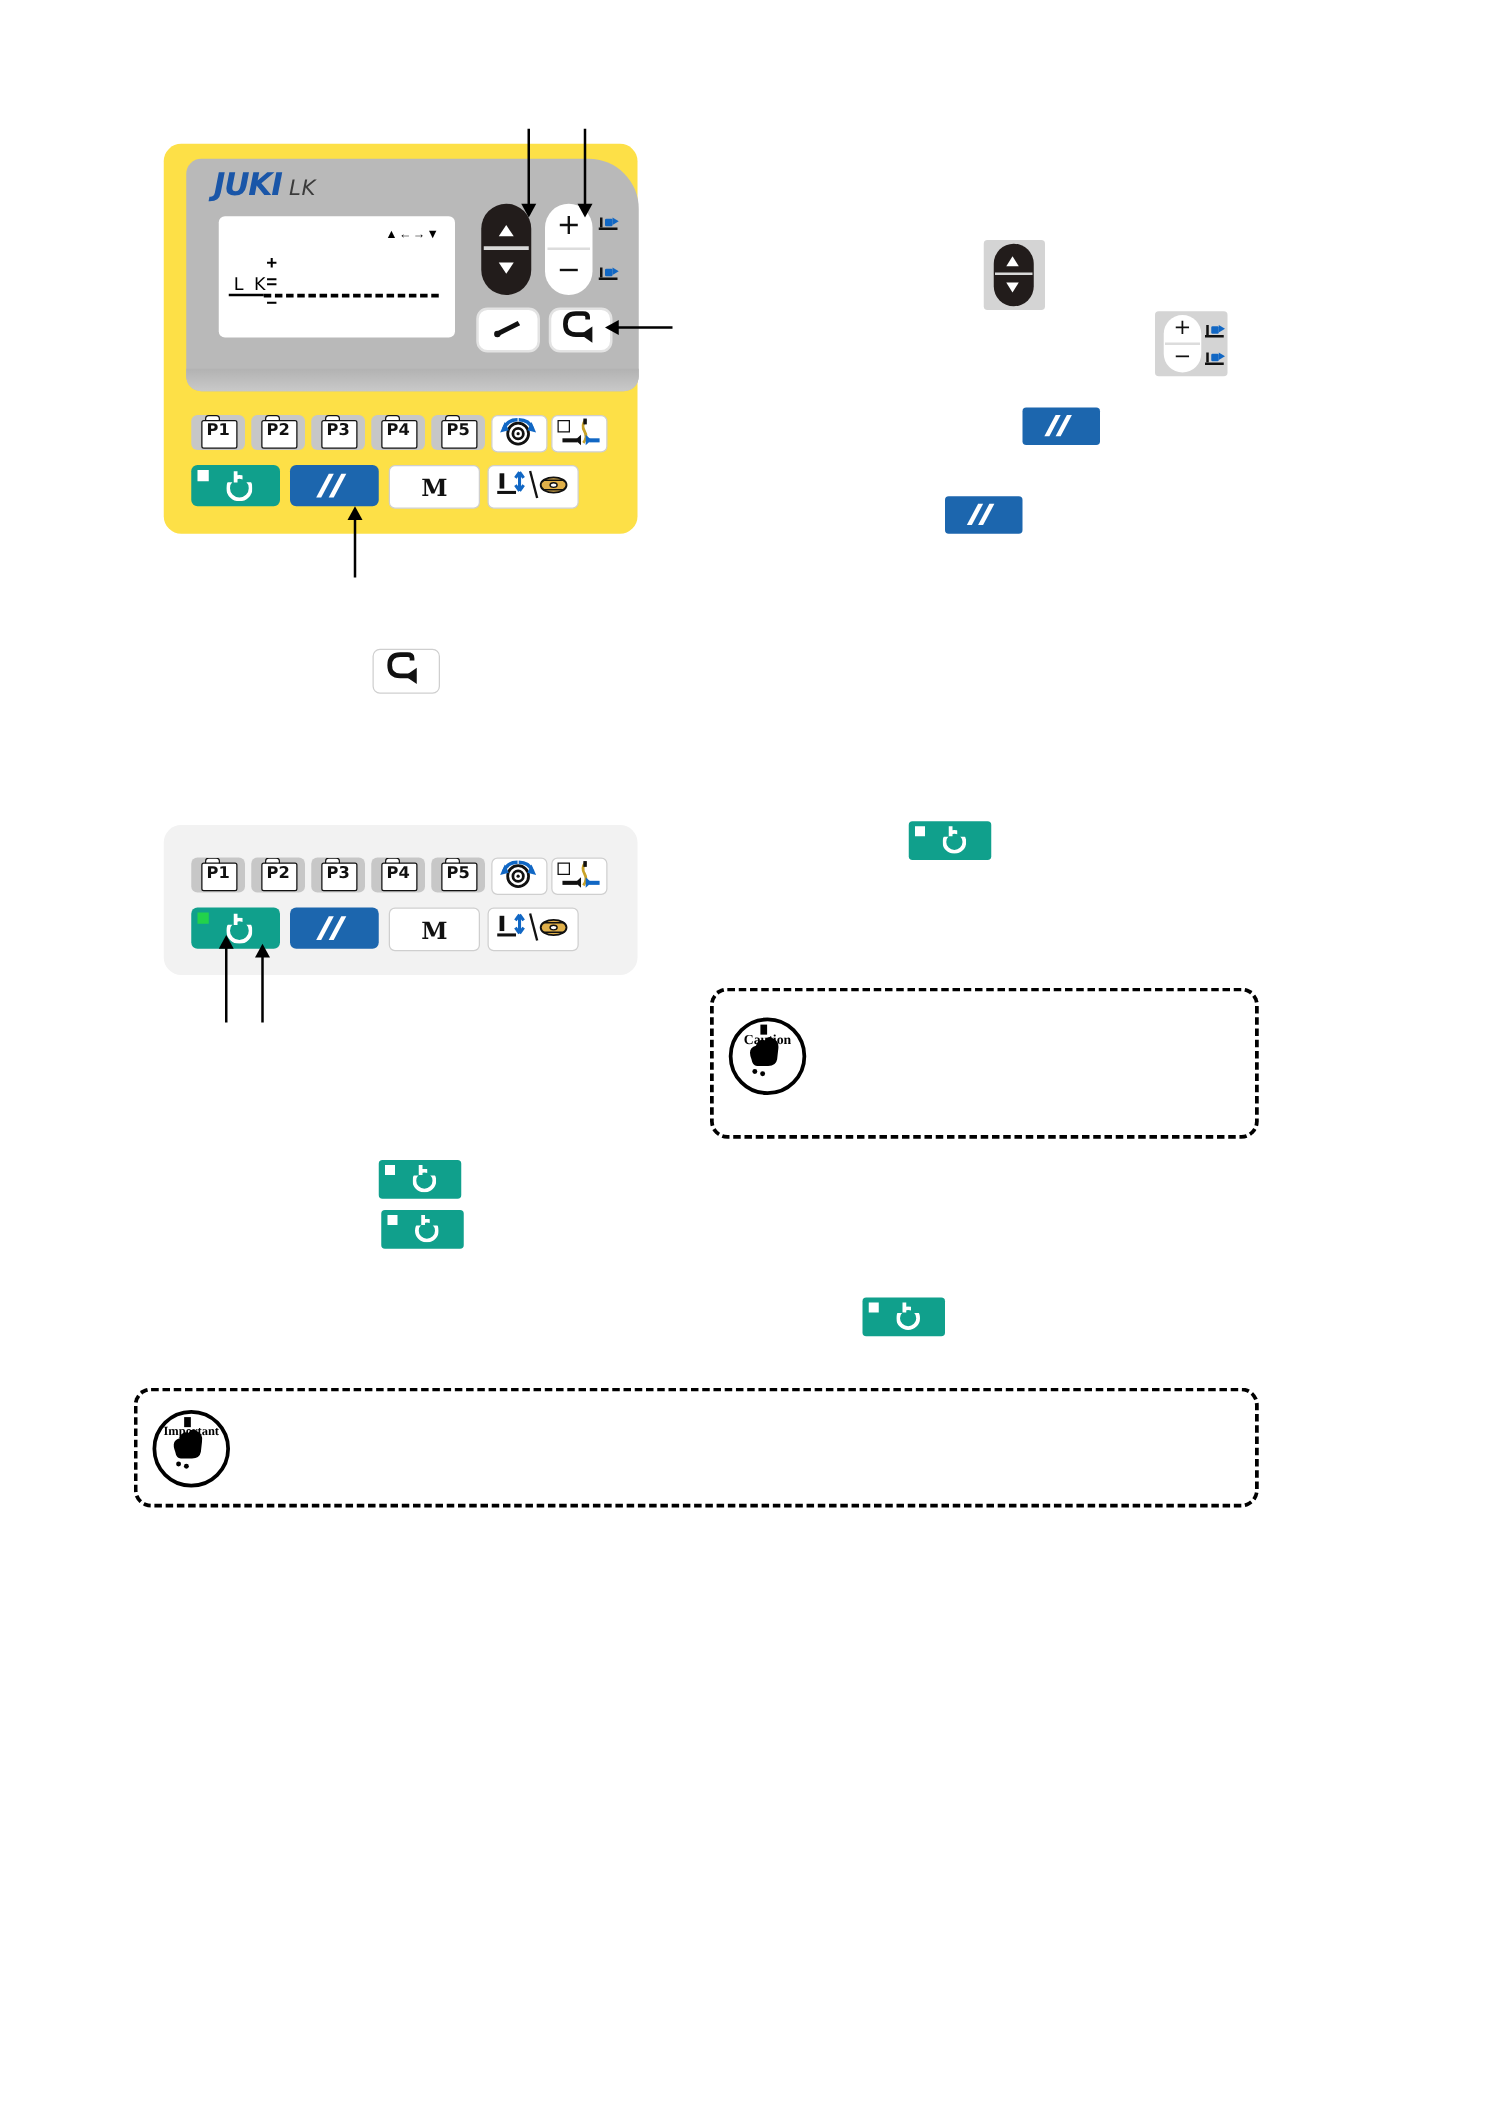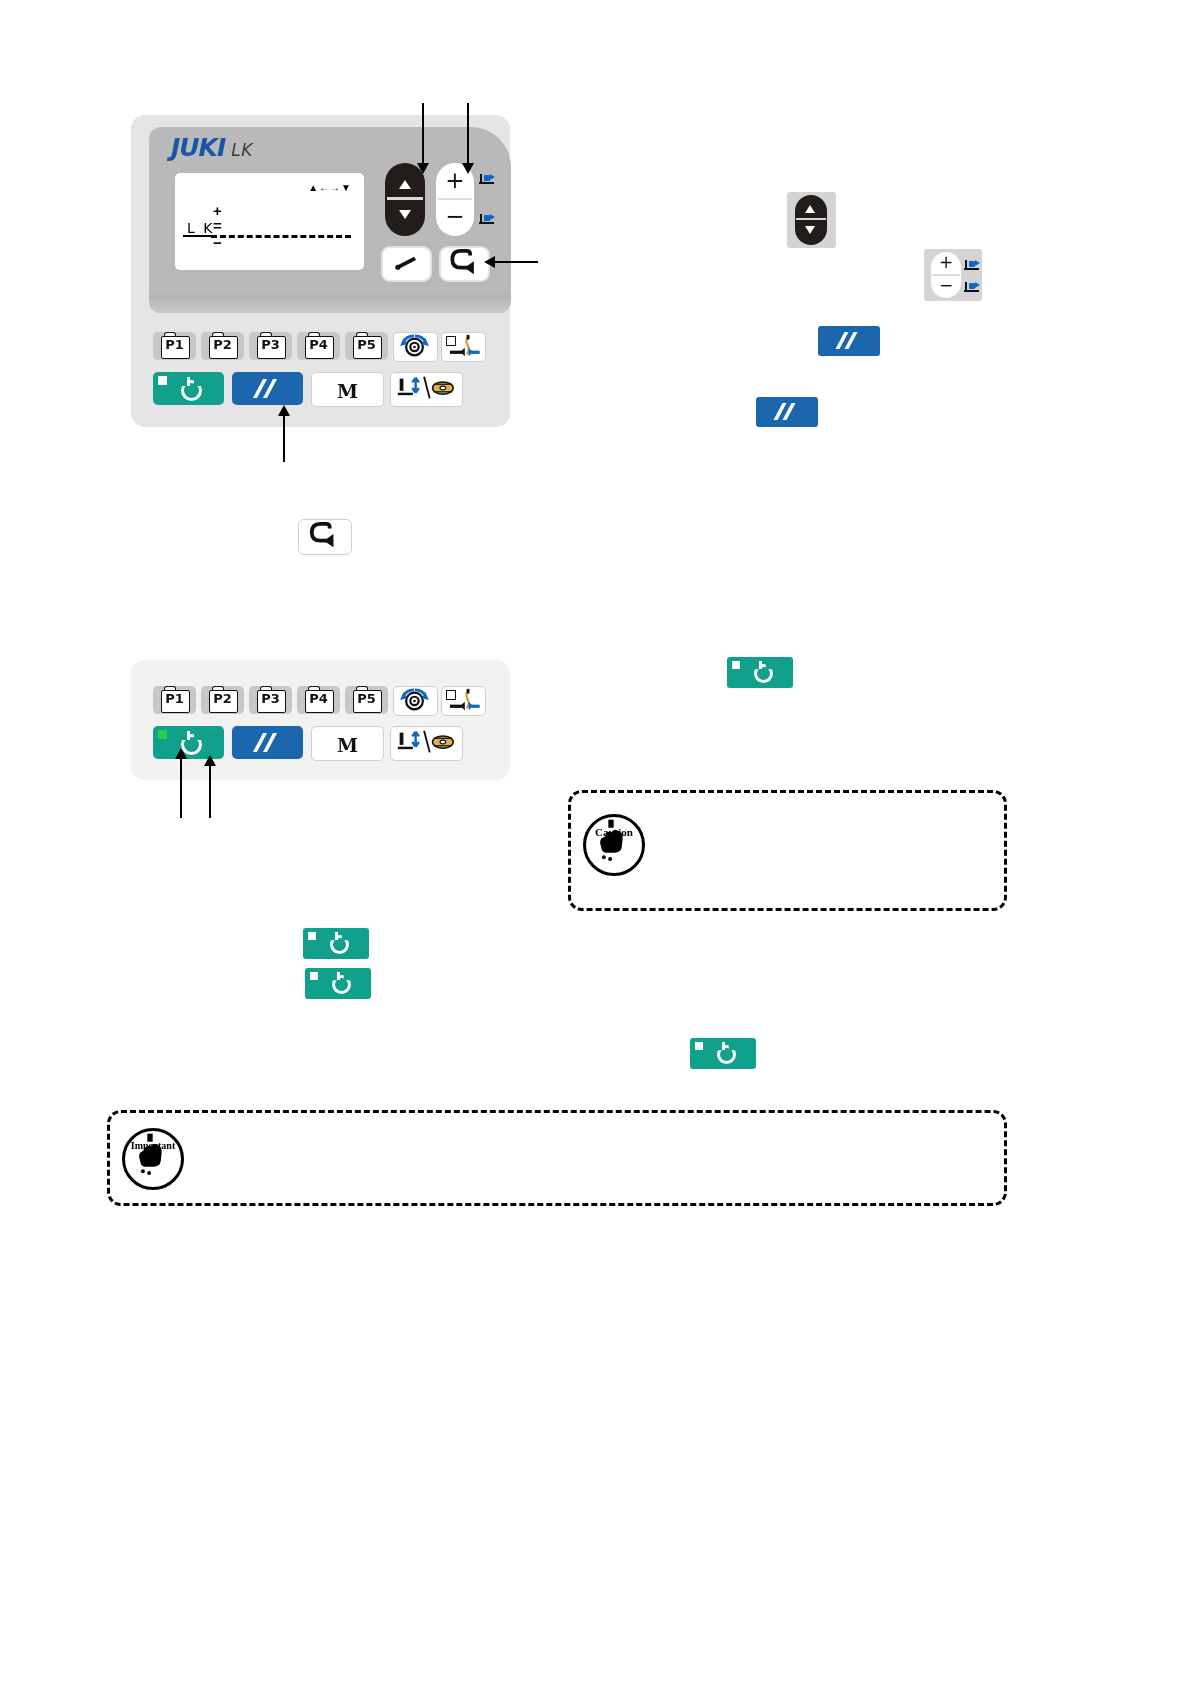--- a/index.html
+++ b/index.html
@@ -2,21 +2,21 @@
 <html><head>
 <meta charset="utf-8">
 <style>
   html,body{margin:0;padding:0;background:#ffffff;}
   body{width:1191px;height:1684px;position:relative;font-family:"Liberation Sans",sans-serif;overflow:hidden;}
   .abs{position:absolute;}
 
   
   .panel-outer{
     position:absolute;left:131px;top:115px;width:379px;height:312px;
-    background:#e5e5e5;border-radius:14px;
+    background:#fde047;border-radius:14px;
   }
   .panel-upper{
     position:absolute;left:18px;top:12px;width:362px;height:186px;
     background:#b9b9b9;
     border-radius:12px 40px 12px 12px;
   }
   .panel-upper::after{
     content:"";position:absolute;left:0;top:168px;width:100%;height:18px;
     background:linear-gradient(#b2b2b2,#c9c9c9);border-radius:0 0 12px 12px;
   }

